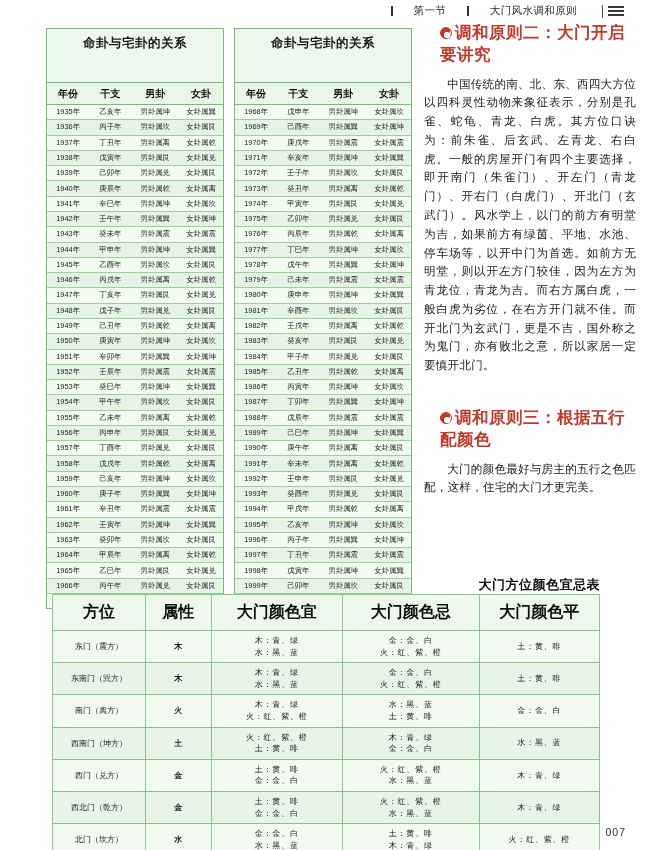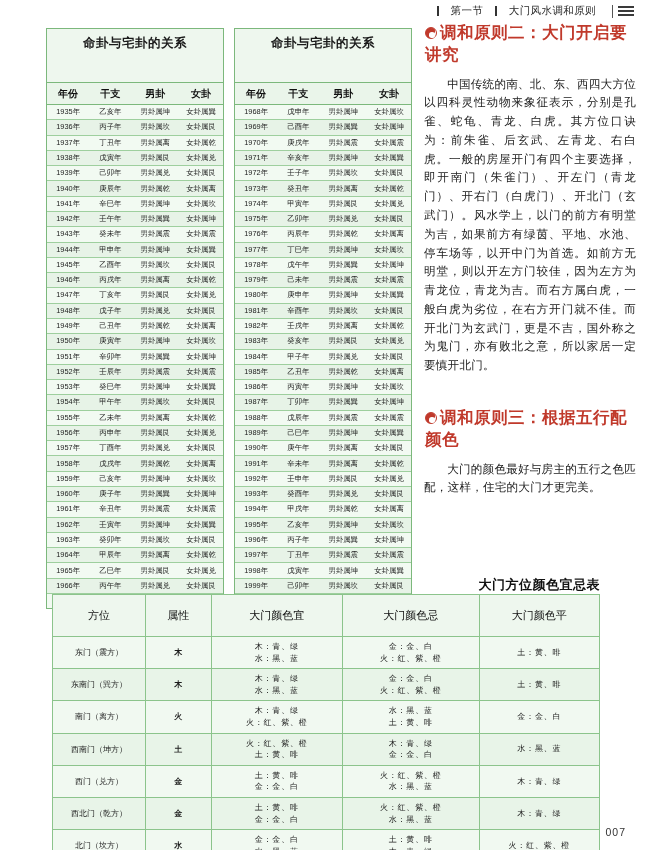--- a/index.html
+++ b/index.html
@@ -12,24 +12,24 @@
   #page {
     position: relative;
     width: 650px; height: 850px;
     background: #fff;
     overflow: hidden;
   }
 
   
   .page-header {
     position: absolute;
-    top: 4px; right: 16px;
+    top: 4px; right: 26px;
     display: flex;
     align-items: center;
-    gap: 12px;
+    gap: 21px;
     font-size: 10.5px;
     color: #2a2a2a;
     letter-spacing: 0.4px;
     font-family: "Liberation Sans", sans-serif;
   }
   .hdr-bar {
     display: inline-block;
     width: 1.5px; height: 10px;
     background: #333;
   }
@@ -113,21 +113,21 @@
     top: 22px;
     left: 424px;
     width: 212px;
   }
   .sec-heading {
     color: #c0392b;
     font-size: 16.5px;
     font-weight: bold;
     line-height: 1.32;
     letter-spacing: 0.5px;
-    margin: 0 0 9px 1px;
+    margin: 0 0 9px 16px;
     font-family: "Liberation Sans", sans-serif;
   }
   .taiji-icon {
     display: inline-block;
     width: 12px; height: 12px;
     border-radius: 50%;
     background: linear-gradient(90deg, #c0392b 0 50%, #ffffff 50% 100%);
     border: 1.2px solid #c0392b;
     position: relative;
     vertical-align: -1px;
@@ -169,24 +169,24 @@
     letter-spacing: 0.5px;
     font-family: "Liberation Sans", sans-serif;
   }
   table.color-table {
     width: 100%;
     border-collapse: collapse;
     border: 1.6px solid #7cb87c;
     background: #f1f9f1;
   }
   table.color-table th {
-    font-size: 11px;
-    font-weight: normal;
+    font-size: 16px;
+    font-weight: bold;
     color: #111;
-    padding: 13px 0;
+    padding: 7px 0;
     border: 1px solid #8cc48c;
     background: #eef7ee;
     text-align: center;
     font-family: "Liberation Sans", sans-serif;
   }
   table.color-table td {
     border: 1px solid #8cc48c;
     padding: 4px 0;
     font-size: 8px;
     color: #1c1c1c;

